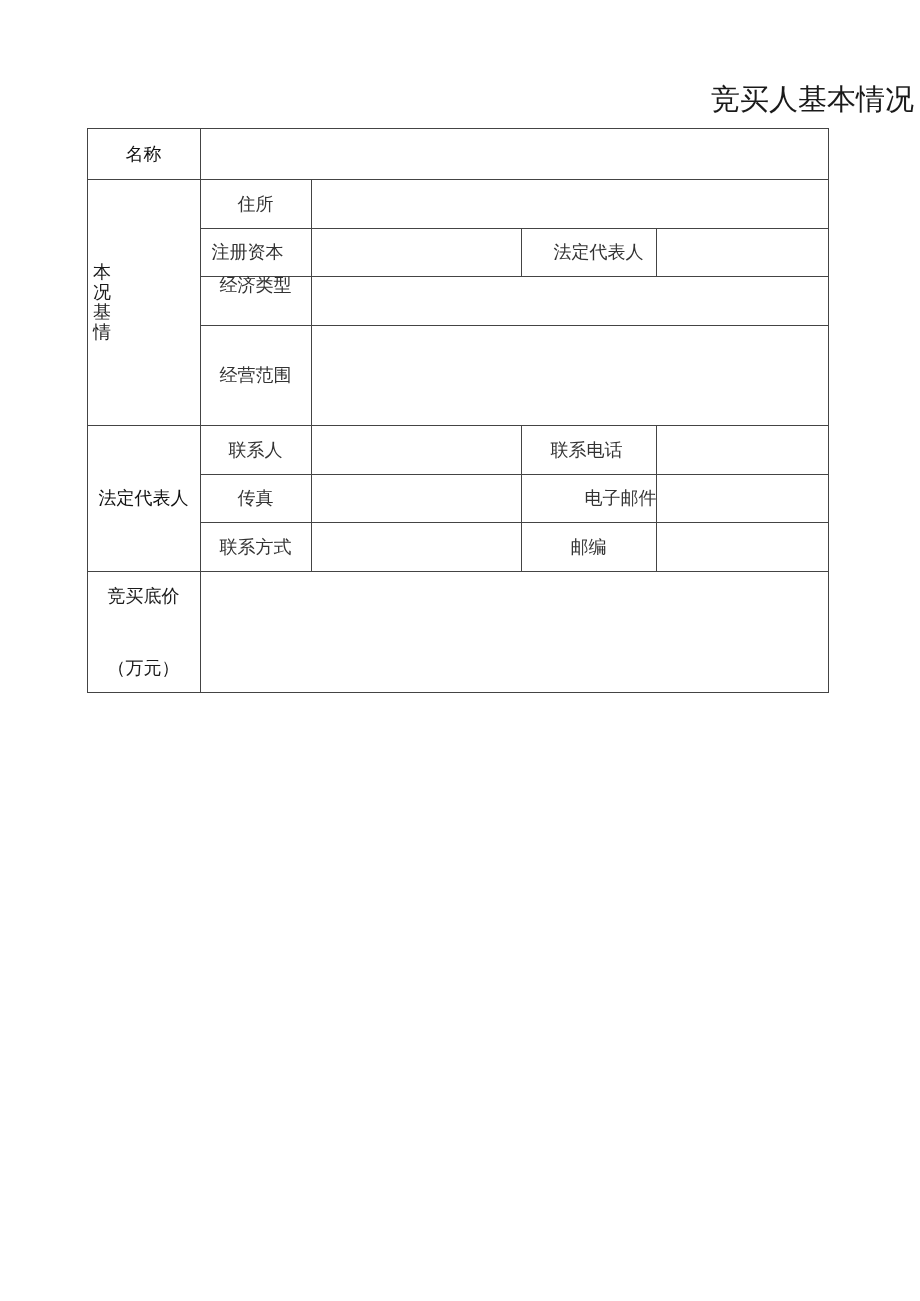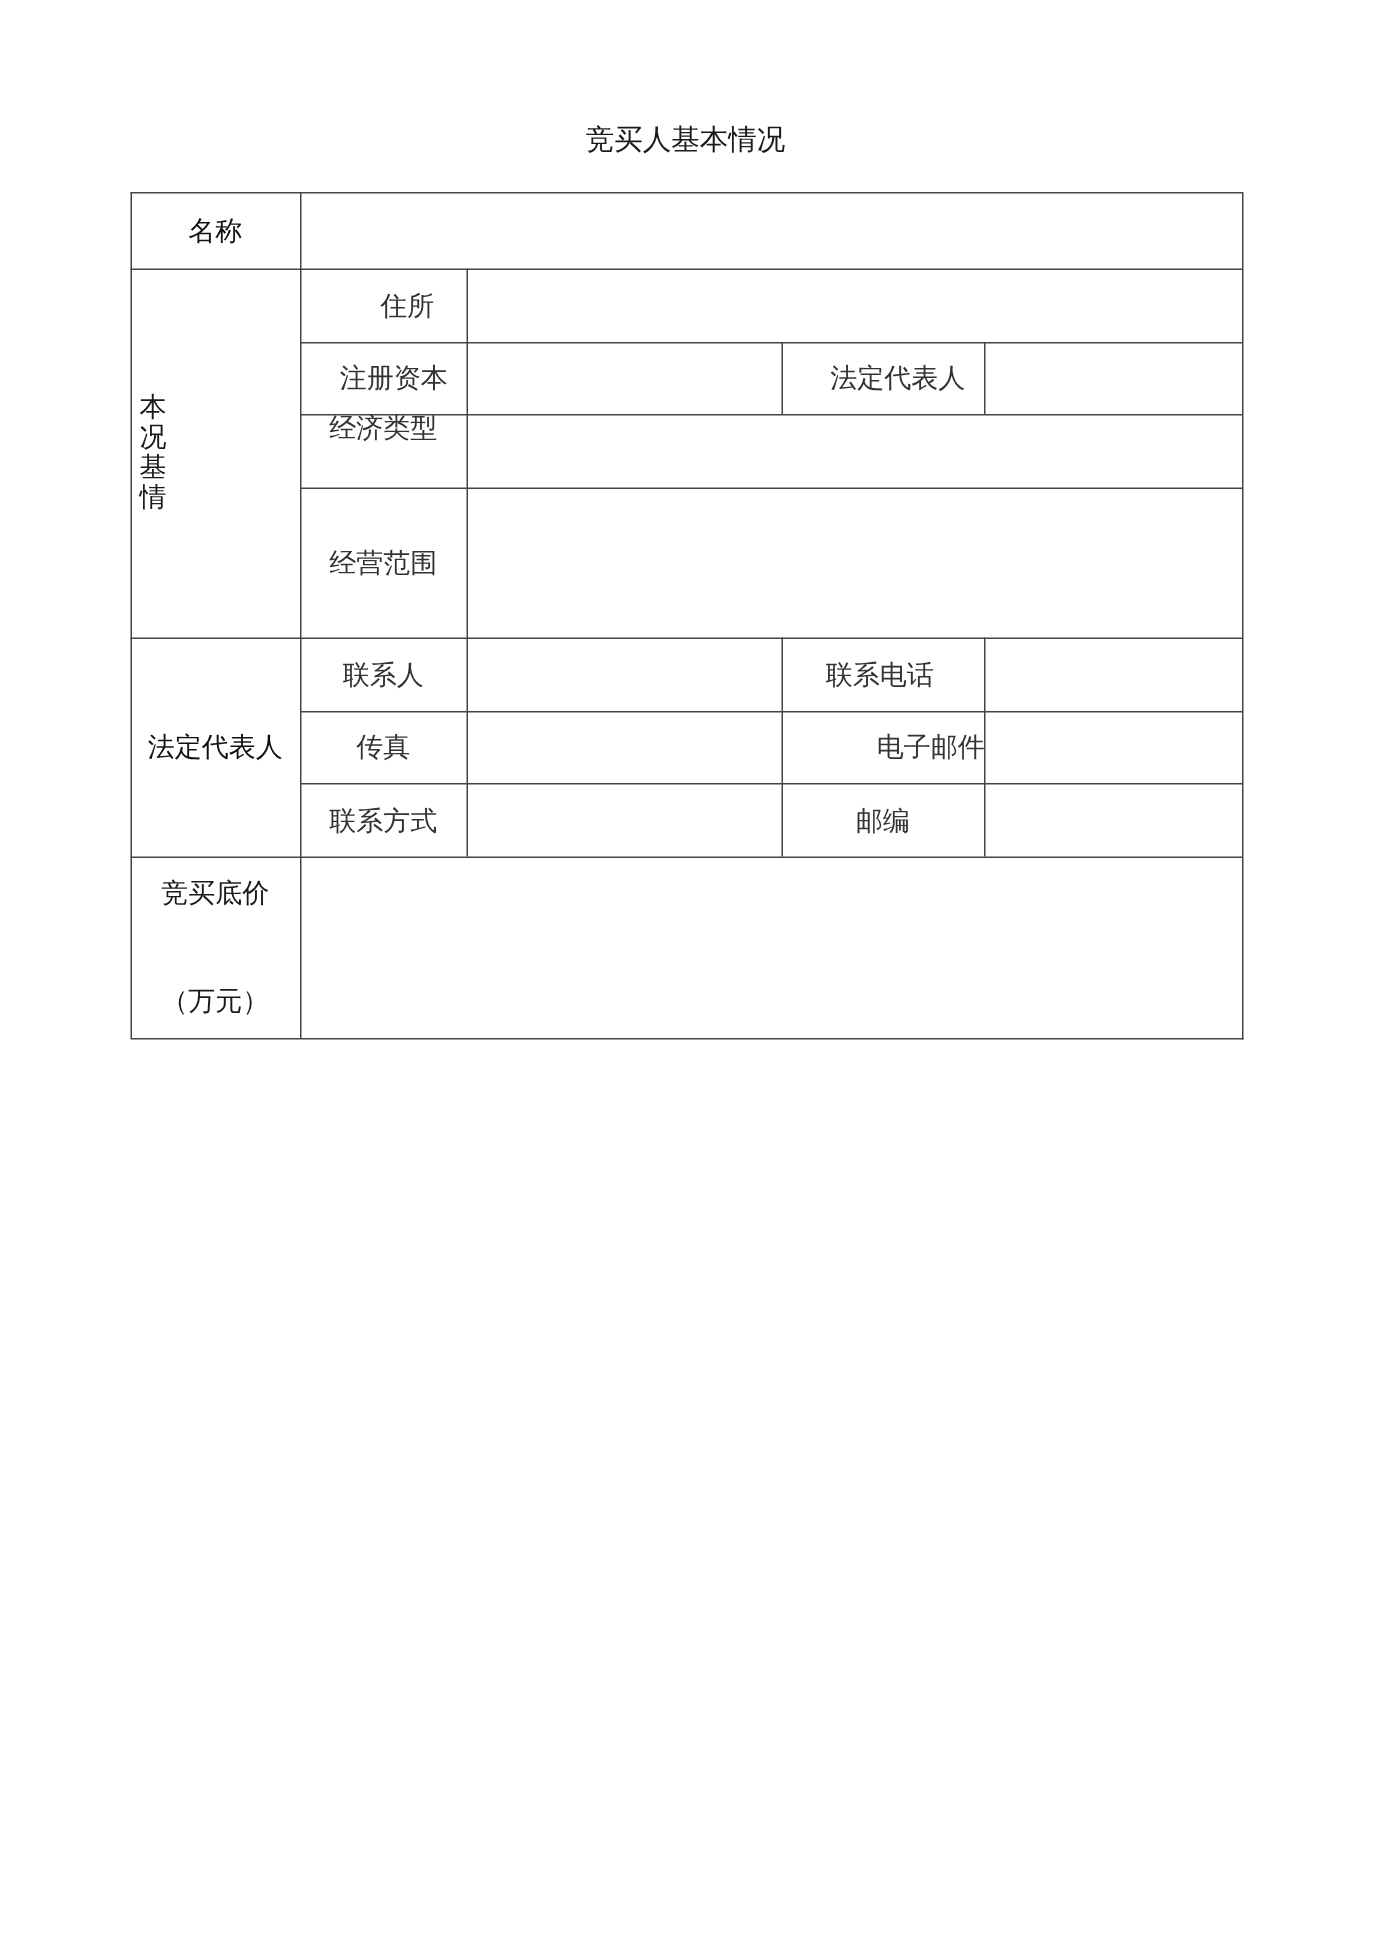--- a/index.html
+++ b/index.html
@@ -1,19 +1,19 @@
 <!DOCTYPE html>
 <html><head>
 <meta charset="utf-8">
 <style>
   html, body { margin:0; padding:0; background:#ffffff; }
   body { width:920px; height:1301px; position:relative; overflow:hidden;
          font-family:"DejaVu Sans","Liberation Sans",sans-serif; color:#1a1a1a; }
-  .title { position:absolute; left:0; top:80px; width:914px; text-align:center;
-           font-family:"DejaVu Serif","Liberation Serif",serif; font-size:19px; letter-spacing:0px; }
+  .title { position:absolute; left:0; top:80px; width:914px; text-align:right;
+           font-family:"DejaVu Serif","Liberation Serif",serif; font-size:29px; letter-spacing:0px; }
   .cell { position:absolute; box-sizing:border-box; display:flex; align-items:center; justify-content:center;
           font-size:18px; }
   .serif { font-family:"DejaVu Serif","Liberation Serif",serif; color:#333; }
   .bold { font-weight:normal; color:#111; }
   .line-h { position:absolute; height:1px; background:#444; }
   .line-v { position:absolute; width:1px; background:#444; }
   .vtext { flex-direction:column; justify-content:center; align-items:flex-start; padding-left:6px; line-height:20px; }
   .two-line { flex-direction:column; line-height:24px; }
 </style>
 </head>
@@ -46,24 +46,24 @@
   <div class="cell bold" style="left:87px;top:128px;width:113px;height:51px;">名称</div>
   <div class="cell" style="left:200px;top:128px;width:628px;height:51px;"></div>
 
   <div class="cell vtext" style="left:87px;top:179px;width:113px;height:246px;">
     <span>本</span>
     <span>况</span>
     <span>基</span>
     <span>情</span>
   </div>
 
-  <div class="cell serif" style="left:200px;top:179px;width:111px;height:49px;margin-left:16px;">住所</div>
+  <div class="cell serif" style="left:200px;top:179px;width:111px;height:49px;">住所</div>
   <div class="cell" style="left:311px;top:179px;width:517px;height:49px;"></div>
 
-  <div class="cell serif" style="left:207px;top:228px;width:111px;height:48px;">注册资本</div>
+  <div class="cell serif" style="left:192px;top:228px;width:111px;height:48px;">注册资本</div>
   <div class="cell" style="left:311px;top:228px;width:210px;height:48px;"></div>
   <div class="cell serif" style="left:521px;top:228px;width:135px;height:48px;padding-left:20px;">法定代表人</div>
   <div class="cell" style="left:656px;top:228px;width:172px;height:48px;"></div>
 
   <div class="cell serif" style="left:200px;top:260px;width:111px;height:49px;">经济类型</div>
   <div class="cell" style="left:311px;top:276px;width:517px;height:49px;"></div>
 
   <div class="cell serif" style="left:200px;top:325px;width:111px;height:100px;">经营范围</div>
   <div class="cell" style="left:311px;top:325px;width:517px;height:100px;"></div>
 

